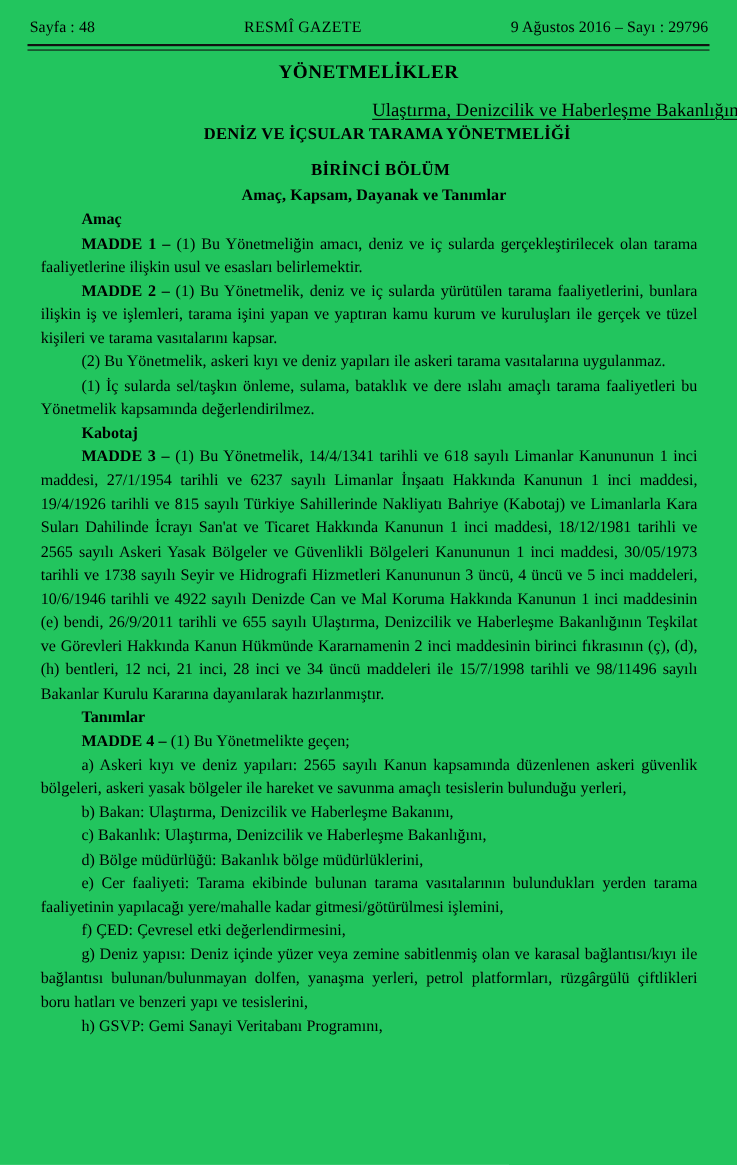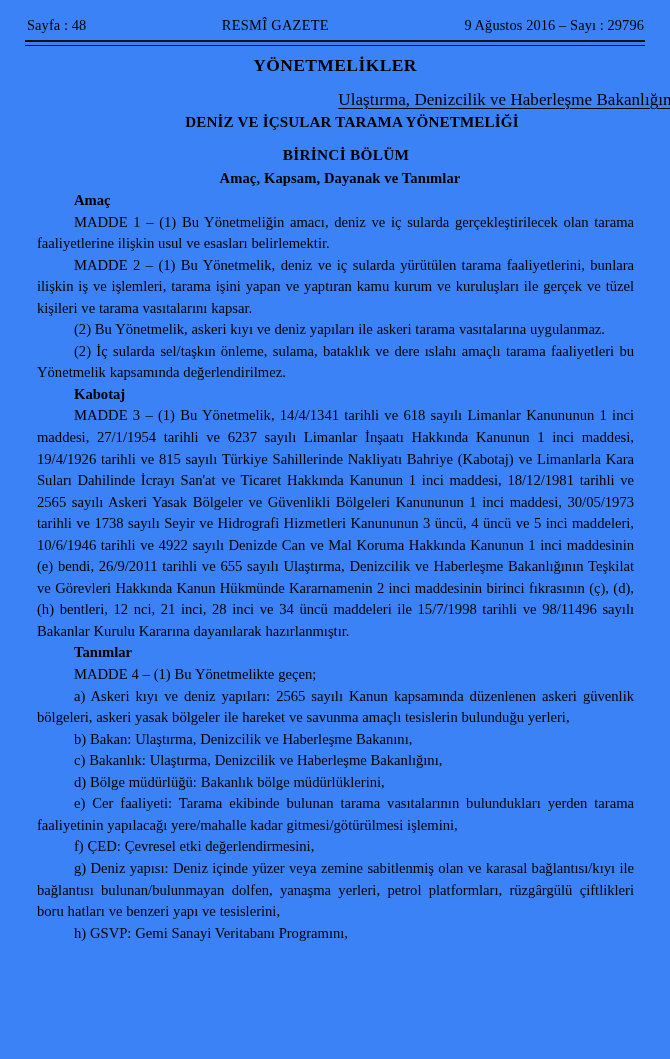--- a/index.html
+++ b/index.html
@@ -12,21 +12,21 @@
     height: 1059px;
     overflow: hidden;
     font-family: "Liberation Serif", "DejaVu Serif", serif;
     color: #000000;
     -webkit-font-smoothing: antialiased;
   }
   .page {
     position: relative;
     width: 670px;
     height: 1059px;
-    background: #3b82f6;
+    background: #22c55e;
     box-sizing: border-box;
   }
 
   
   .running-header {
     position: absolute;
     top: 17px;
     left: 25px;
     width: 620px;
     display: flex;
@@ -129,21 +129,21 @@
     hyphens: manual;
   }
   p.heading {
     margin: 0;
     font-size: 14.65px;
     line-height: 21.55px;
     font-weight: bold;
     text-indent: 37px;
     text-align: left;
   }
-  .b { font-weight: normal; }
+  .b { font-weight: bold; }
 </style>
 </head>
 <body>
 
 <div class="page">
 
   <div class="running-header">
     <span class="hdr-left">Sayfa : 48</span>
     <span class="hdr-mid">RESMÎ GAZETE</span>
     <span class="hdr-right">9 Ağustos 2016 – Sayı : 29796</span>
@@ -157,21 +157,21 @@
   <div class="section-title">BİRİNCİ BÖLÜM</div>
   <div class="section-subtitle">Amaç, Kapsam, Dayanak ve Tanımlar</div>
 
   <div class="body-col">
 
     <p class="heading">Amaç</p>
     <p class="para"><span class="b">MADDE 1 – </span><span>(1) Bu Yönetmeliğin amacı, deniz ve iç sularda gerçekleştirilecek olan tarama faaliyetlerine ilişkin usul ve esasları belirlemektir.</span></p>
 
     <p class="para"><span class="b">MADDE 2 – </span><span>(1) Bu Yönetmelik, deniz ve iç sularda yürütülen tarama faaliyetlerini, bunlara ilişkin iş ve işlemleri, tarama işini yapan ve yaptıran kamu kurum ve kuruluşları ile gerçek ve tüzel kişileri ve tarama vasıtalarını kapsar.</span></p>
     <p class="para">(2) Bu Yönetmelik, askeri kıyı ve deniz yapıları ile askeri tarama vasıtalarına uygulanmaz.</p>
-    <p class="para">(2) İç sularda sel/taşkın önleme, sulama, bataklık ve dere ıslahı amaçlı tarama faaliyetleri bu Yönetmelik kapsamında değerlendirilmez.</p>
+    <p class="para">(1) İç sularda sel/taşkın önleme, sulama, bataklık ve dere ıslahı amaçlı tarama faaliyetleri bu Yönetmelik kapsamında değerlendirilmez.</p>
 
     <p class="heading">Kabotaj</p>
     <p class="para"><span class="b">MADDE 3 – </span><span>(1) Bu Yönetmelik, 14/4/1341 tarihli ve 618 sayılı Limanlar Kanununun 1 inci maddesi, 27/1/1954 tarihli ve 6237 sayılı Limanlar İnşaatı Hakkında Kanunun 1 inci maddesi, 19/4/1926 tarihli ve 815 sayılı Türkiye Sahillerinde Nakliyatı Bahriye (Kabotaj) ve Limanlarla Kara Suları Dahilinde İcrayı San'at ve Ticaret Hakkında Kanunun 1 inci maddesi, 18/12/1981 tarihli ve 2565 sayılı Askeri Yasak Bölgeler ve Güvenlikli Bölgeleri Kanununun 1 inci maddesi, 30/05/1973 tarihli ve 1738 sayılı Seyir ve Hidrografi Hizmetleri Kanununun 3 üncü, 4 üncü ve 5 inci maddeleri, 10/6/1946 tarihli ve 4922 sayılı Denizde Can ve Mal Koruma Hakkında Kanunun 1 inci maddesinin (e) bendi, 26/9/2011 tarihli ve 655 sayılı Ulaştırma, Denizcilik ve Haberleşme Bakanlığının Teşkilat ve Görevleri Hakkında Kanun Hükmünde Kararnamenin 2 inci maddesinin birinci fıkrasının (ç), (d), (h) bentleri, 12 nci, 21 inci, 28 inci ve 34 üncü maddeleri ile 15/7/1998 tarihli ve 98/11496 sayılı Bakanlar Kurulu Kararına dayanılarak hazırlanmıştır.</span></p>
 
     <p class="heading">Tanımlar</p>
     <p class="para"><span class="b">MADDE 4 – </span><span>(1) Bu Yönetmelikte geçen;</span></p>
 
     <p class="para">a) Askeri kıyı ve deniz yapıları: 2565 sayılı Kanun kapsamında düzenlenen askeri güvenlik bölgeleri, askeri yasak bölgeler ile hareket ve savunma amaçlı tesislerin bulunduğu yerleri,</p>
     <p class="para">b) Bakan: Ulaştırma, Denizcilik ve Haberleşme Bakanını,</p>
     <p class="para">c) Bakanlık: Ulaştırma, Denizcilik ve Haberleşme Bakanlığını,</p>

